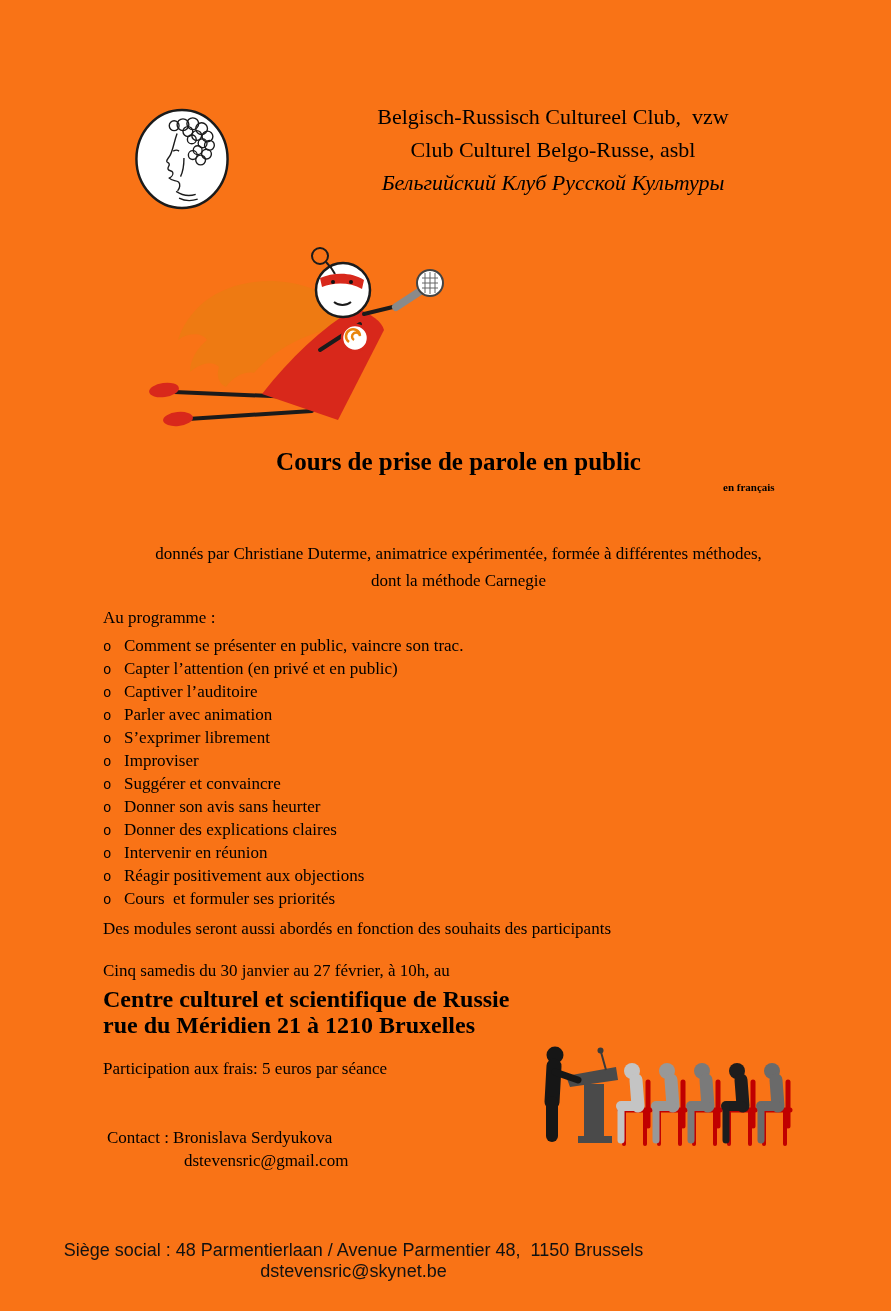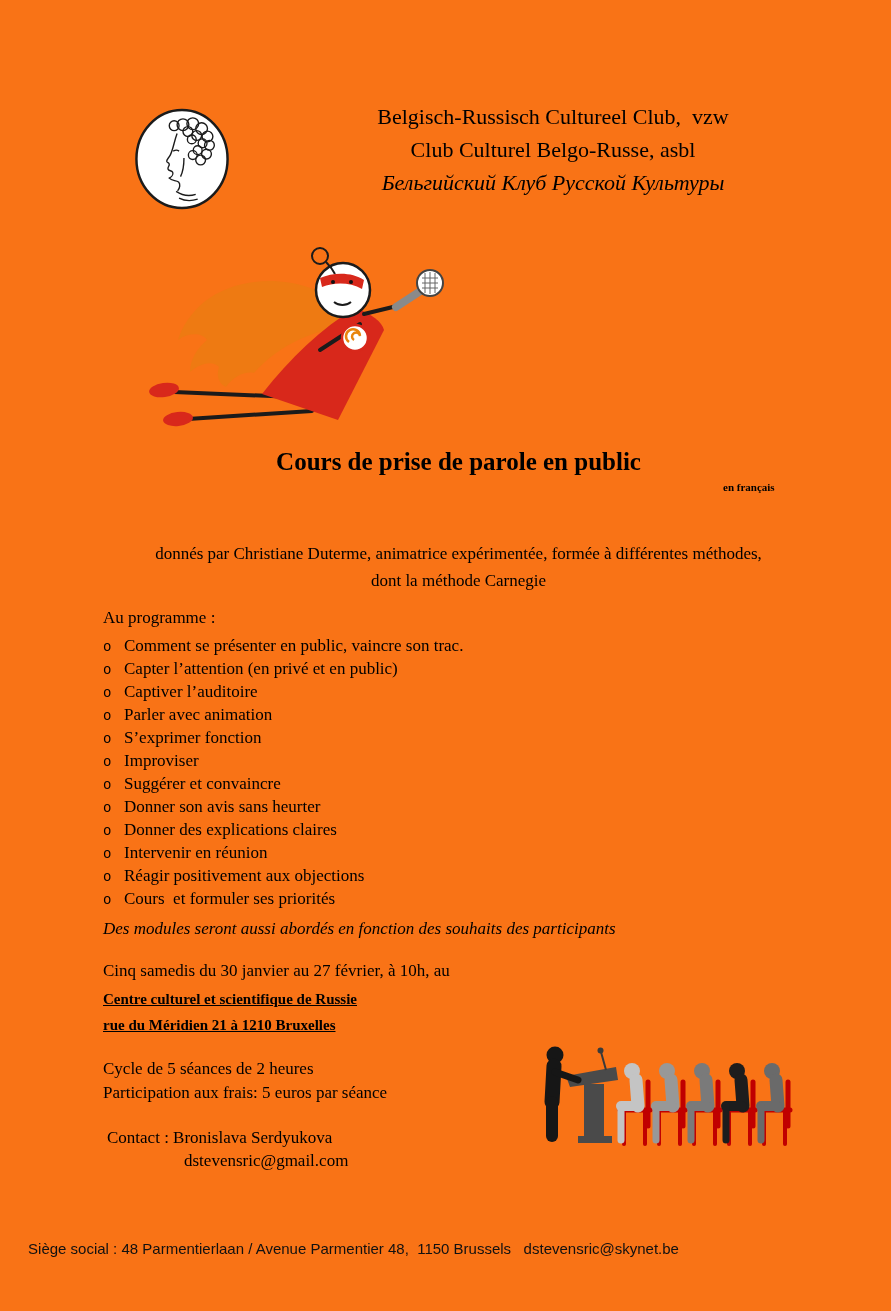--- a/index.html
+++ b/index.html
@@ -43,39 +43,39 @@
   .program-list {
     position:absolute; left:103px; top:635px; width:600px;
     list-style:none; margin:0; padding:0;
   }
   .program-list li { display:flex; align-items:baseline; line-height:22px; font-size:17px; }
   .program-list .bullet {
     width:21px; flex:0 0 21px;
     font-family:"Liberation Mono", monospace; font-size:14px;
   }
 
-  .modules-note { position:absolute; left:103px; top:919px; width:700px; font-size:17px;font-style:italic; }
+  .modules-note { position:absolute; left:103px; top:919px; width:700px; font-size:17px; }
 
   .schedule-dates { position:absolute; left:103px; top:961px; width:700px; font-size:17px; }
   .venue {
     position:absolute; left:103px; top:986px; width:600px;
-    font-size:15px; font-weight:bold; line-height:26px;text-decoration:underline;
+    font-size:24px; font-weight:bold; line-height:26px;
   }
   .cycle-fee { position:absolute; left:103px; top:1057px; width:450px; font-size:17px; line-height:24px; }
 
   .audience-illu { position:absolute; left:528px; top:1044px; width:272px; height:102px; }
 
   .contact { position:absolute; left:107px; top:1126px; width:450px; font-size:17px; line-height:23px; }
   .contact .email-line { padding-left:77px; }
 
   .footer {
     position:absolute; left:0; top:1240px; width:707px;
     text-align:center;
     font-family:"Liberation Sans", sans-serif;
-    font-size:15px; color:#111;
+    font-size:18px; color:#111;
   }
 </style>
 </head>
 <body>
 
 <div id="page">
 
   <div class="logo">
     <svg viewBox="0 0 100 106" width="98" height="104" role="img" aria-label="pushkin-profile-medallion">
       <ellipse cx="50" cy="53" rx="46.5" ry="50" fill="#fff" stroke="#1b1b1b" stroke-width="2.5"></ellipse>
@@ -158,21 +158,21 @@
     <li>
         <span class="bullet" data-bind="program.bullet">o</span>
         <span data-bind="program.items.2">Captiver l’auditoire</span>
       </li>
     <li>
         <span class="bullet" data-bind="program.bullet">o</span>
         <span data-bind="program.items.3">Parler avec animation</span>
       </li>
     <li>
         <span class="bullet" data-bind="program.bullet">o</span>
-        <span data-bind="program.items.4">S’exprimer fonction</span>
+        <span data-bind="program.items.4">S’exprimer librement</span>
       </li>
     <li>
         <span class="bullet" data-bind="program.bullet">o</span>
         <span data-bind="program.items.5">Improviser</span>
       </li>
     <li>
         <span class="bullet" data-bind="program.bullet">o</span>
         <span data-bind="program.items.6">Suggérer et convaincre</span>
       </li>
     <li>
@@ -199,21 +199,20 @@
 
   <div class="modules-note" data-bind="notes.modules">Des modules seront aussi abordés en fonction des souhaits des participants</div>
 
   <div class="schedule-dates" data-bind="schedule.dates">Cinq samedis du 30 janvier au 27 février, à 10h, au</div>
   <div class="venue">
     <div data-bind="schedule.venue_name">Centre culturel et scientifique de Russie</div>
     <div data-bind="schedule.venue_address">rue du Méridien 21 à 1210 Bruxelles</div>
   </div>
 
   <div class="cycle-fee">
-    <div data-bind="schedule.cycle">Cycle de 5 séances de 2 heures</div>
     <div data-bind="schedule.fee">Participation aux frais: 5 euros par séance</div>
   </div>
 
   <div class="audience-illu">
     <svg viewBox="0 0 272 102" width="272" height="102" role="img" aria-label="speaker-at-lectern-with-seated-audience">
       <g fill="#4a4a4a">
         <polygon points="38,32 88,23 90,36 42,43"></polygon>
         <rect x="56" y="40" width="20" height="52"></rect>
         <rect x="50" y="92" width="34" height="7"></rect>
       </g>

